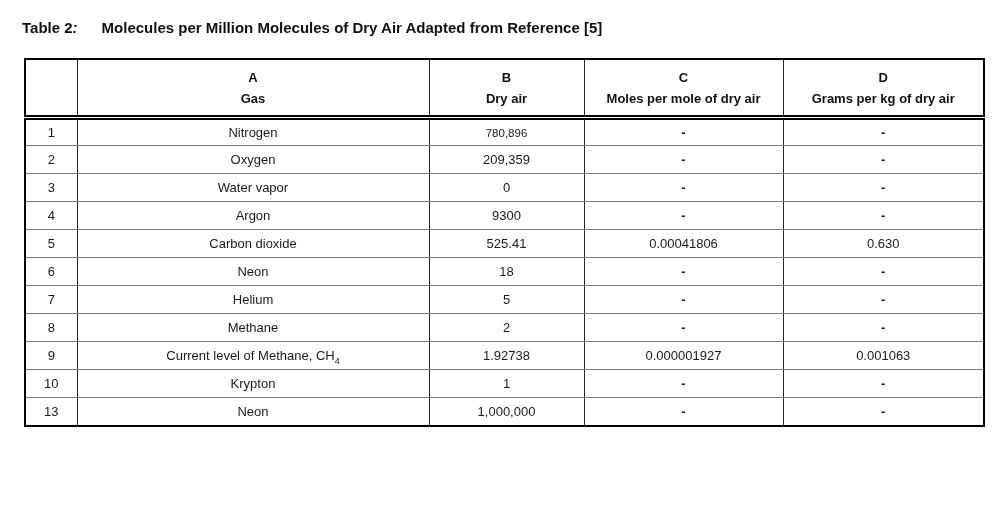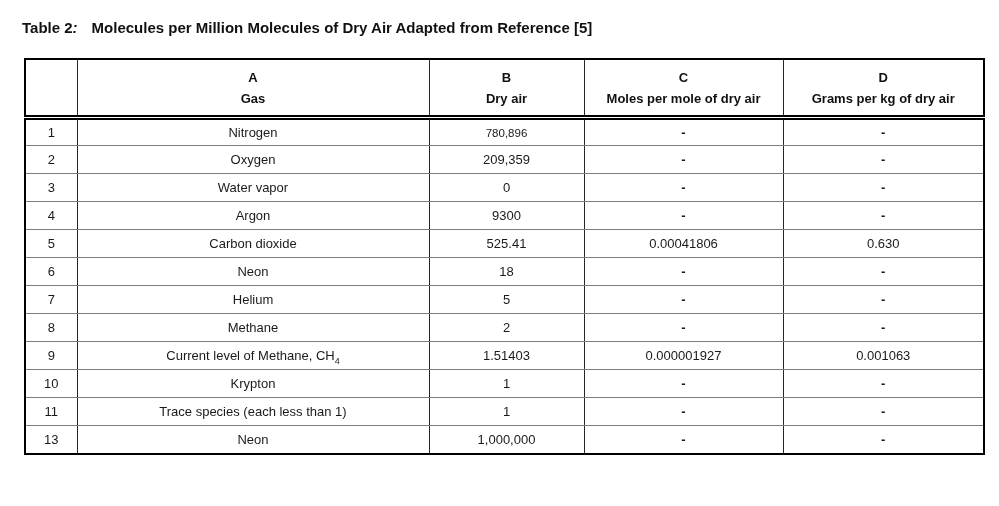--- a/index.html
+++ b/index.html
@@ -16,21 +16,21 @@
   
   .caption {
     position: absolute;
     left: 22px; top: 19px;
     font-size: 15px;
     font-weight: bold;
     color: #111;
     white-space: nowrap;
   }
   .caption .title-colon { font-style: italic; }
-  .caption .title-text { margin-left: 14px; }
+  .caption .title-text { margin-left: 24px; }
 
   
   table.airtable {
     position: absolute;
     left: 24px; top: 58px;
     width: 959px;
     border-collapse: collapse;
     table-layout: fixed;
     background: #fff;
     border: 2px solid #000;
@@ -159,34 +159,27 @@
         <tr>
           <td class="col-num"><span>8</span></td>
           <td class="col-gas"><span>Methane</span></td>
           <td class="col-dry"><span>2</span></td>
           <td class="col-moles dash-cell"><span>-</span></td>
           <td class="col-grams dash-cell"><span>-</span></td>
         </tr>
         <tr>
           <td class="col-num"><span>9</span></td>
           <td class="col-gas"><span>Current level of Methane, CH</span><sub>4</sub></td>
-          <td class="col-dry"><span>1.51403</span></td>
+          <td class="col-dry"><span>1.92738</span></td>
           <td class="col-moles"><span>0.000001927</span></td>
           <td class="col-grams"><span>0.001063</span></td>
         </tr>
         <tr>
           <td class="col-num"><span>10</span></td>
           <td class="col-gas"><span>Krypton</span></td>
-          <td class="col-dry"><span>1</span></td>
-          <td class="col-moles dash-cell"><span>-</span></td>
-          <td class="col-grams dash-cell"><span>-</span></td>
-        </tr>
-        <tr>
-          <td class="col-num"><span>11</span></td>
-          <td class="col-gas"><span>Trace species (each less than 1)</span></td>
           <td class="col-dry"><span>1</span></td>
           <td class="col-moles dash-cell"><span>-</span></td>
           <td class="col-grams dash-cell"><span>-</span></td>
         </tr>
         <tr>
           <td class="col-num"><span>13</span></td>
           <td class="col-gas"><span>Neon</span></td>
           <td class="col-dry"><span>1,000,000</span></td>
           <td class="col-moles dash-cell"><span>-</span></td>
           <td class="col-grams dash-cell"><span>-</span></td>

